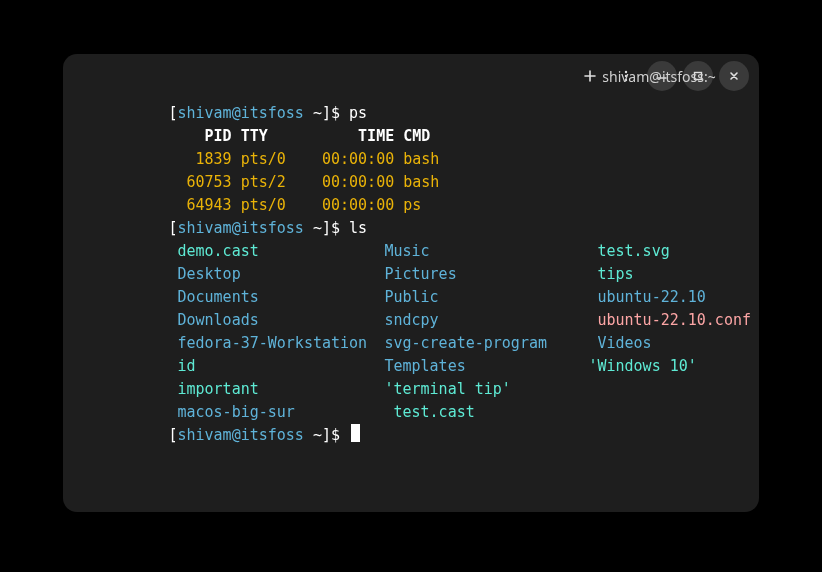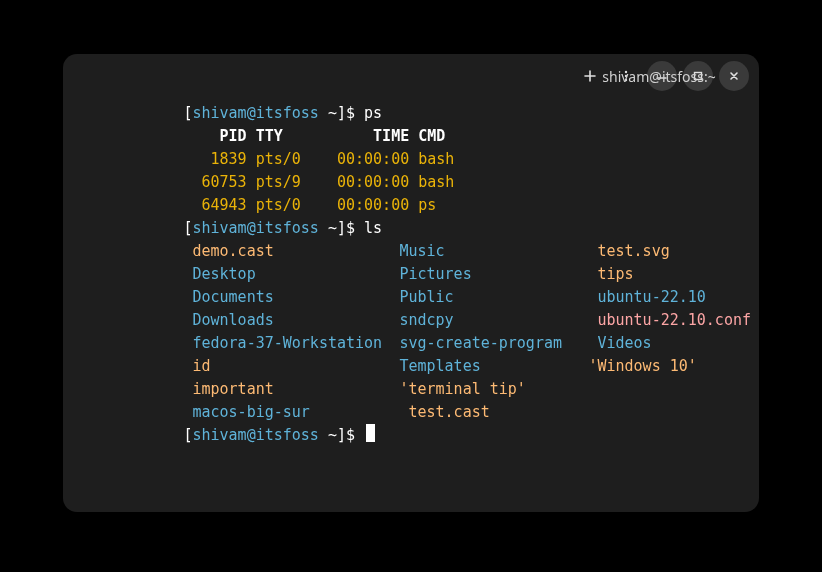--- a/index.html
+++ b/index.html
@@ -75,22 +75,22 @@
     .user-host { color: #5fb3d9; }
     .path { color: #ffffff; }
     .dollar { color: #ffffff; }
     .cmd { color: #ffffff; }
     .ps-header { color: #ffffff; font-weight: bold; }
     .ps-row { color: #eab308; }
     .ls-grid { display: block; }
     .ls-row { display: flex; }
     .ls-col1 { width: 216px; }
     .ls-col2 { width: 189px; }
-    .ls-col3 { flex: 1; }
-    .f-plain { color: #fdba74; }
+    .ls-col3 { flex: 1; margin-left: 15px; }
+    .f-plain { color: #5eead4; }
     .f-dir { color: #5fb3d9; }
     .f-conf { color: #fca5a5; }
     .cursor {
       display: inline-block;
       width: 9px;
       height: 18px;
       background: #ffffff;
       vertical-align: -2px;
       margin-left: 2px;
     }
@@ -127,16 +127,16 @@
       <div class="ctrl-btn filled">
         <svg viewBox="0 0 14 14">
             <path d="M4 4l6 6M10 4l-6 6" stroke="#e0e0e0" stroke-width="1.6" stroke-linecap="round"></path>
           </svg>
       </div>
     </div>
   </div>
 
   <div class="terminal-body"><span class="prompt-line"><span class="bracket">[</span><span class="user-host">shivam@itsfoss</span><span> </span><span class="path">~</span><span class="dollar">]$ </span><span class="cmd">ps</span></span><span class="ps-header">    PID TTY          TIME CMD</span>
 <span class="ps-row">   1839 pts/0    00:00:00 bash</span>
-<span class="ps-row">  60753 pts/9    00:00:00 bash</span>
+<span class="ps-row">  60753 pts/2    00:00:00 bash</span>
 <span class="ps-row">  64943 pts/0    00:00:00 ps</span>
 <span class="prompt-line"><span class="bracket">[</span><span class="user-host">shivam@itsfoss</span><span> </span><span class="path">~</span><span class="dollar">]$ </span><span class="cmd">ls</span></span><div class="ls-grid" id="ls-grid"><div class="ls-row"><span class="ls-col1 f-plain"> demo.cast</span><span class="ls-col2 f-dir">Music</span><span class="ls-col3 f-plain"> test.svg</span></div><div class="ls-row"><span class="ls-col1 f-dir"> Desktop</span><span class="ls-col2 f-dir">Pictures</span><span class="ls-col3 f-plain"> tips</span></div><div class="ls-row"><span class="ls-col1 f-dir"> Documents</span><span class="ls-col2 f-dir">Public</span><span class="ls-col3 f-dir"> ubuntu-22.10</span></div><div class="ls-row"><span class="ls-col1 f-dir"> Downloads</span><span class="ls-col2 f-dir">sndcpy</span><span class="ls-col3 f-conf"> ubuntu-22.10.conf</span></div><div class="ls-row"><span class="ls-col1 f-dir"> fedora-37-Workstation</span><span class="ls-col2 f-dir">svg-create-program</span><span class="ls-col3 f-dir"> Videos</span></div><div class="ls-row"><span class="ls-col1 f-plain"> id</span><span class="ls-col2 f-dir">Templates</span><span class="ls-col3 f-plain">'Windows 10'</span></div><div class="ls-row"><span class="ls-col1 f-plain"> important</span><span class="ls-col2 f-plain">'terminal tip'</span><span class="ls-col3 f-plain"></span></div><div class="ls-row"><span class="ls-col1 f-dir"> macos-big-sur</span><span class="ls-col2 f-plain"> test.cast</span><span class="ls-col3 f-plain"></span></div></div><span class="prompt-line"><span class="bracket">[</span><span class="user-host">shivam@itsfoss</span><span> </span><span class="path">~</span><span class="dollar">]$ </span><span class="cursor"></span></span></div>
 </div>
 
 </body></html>

